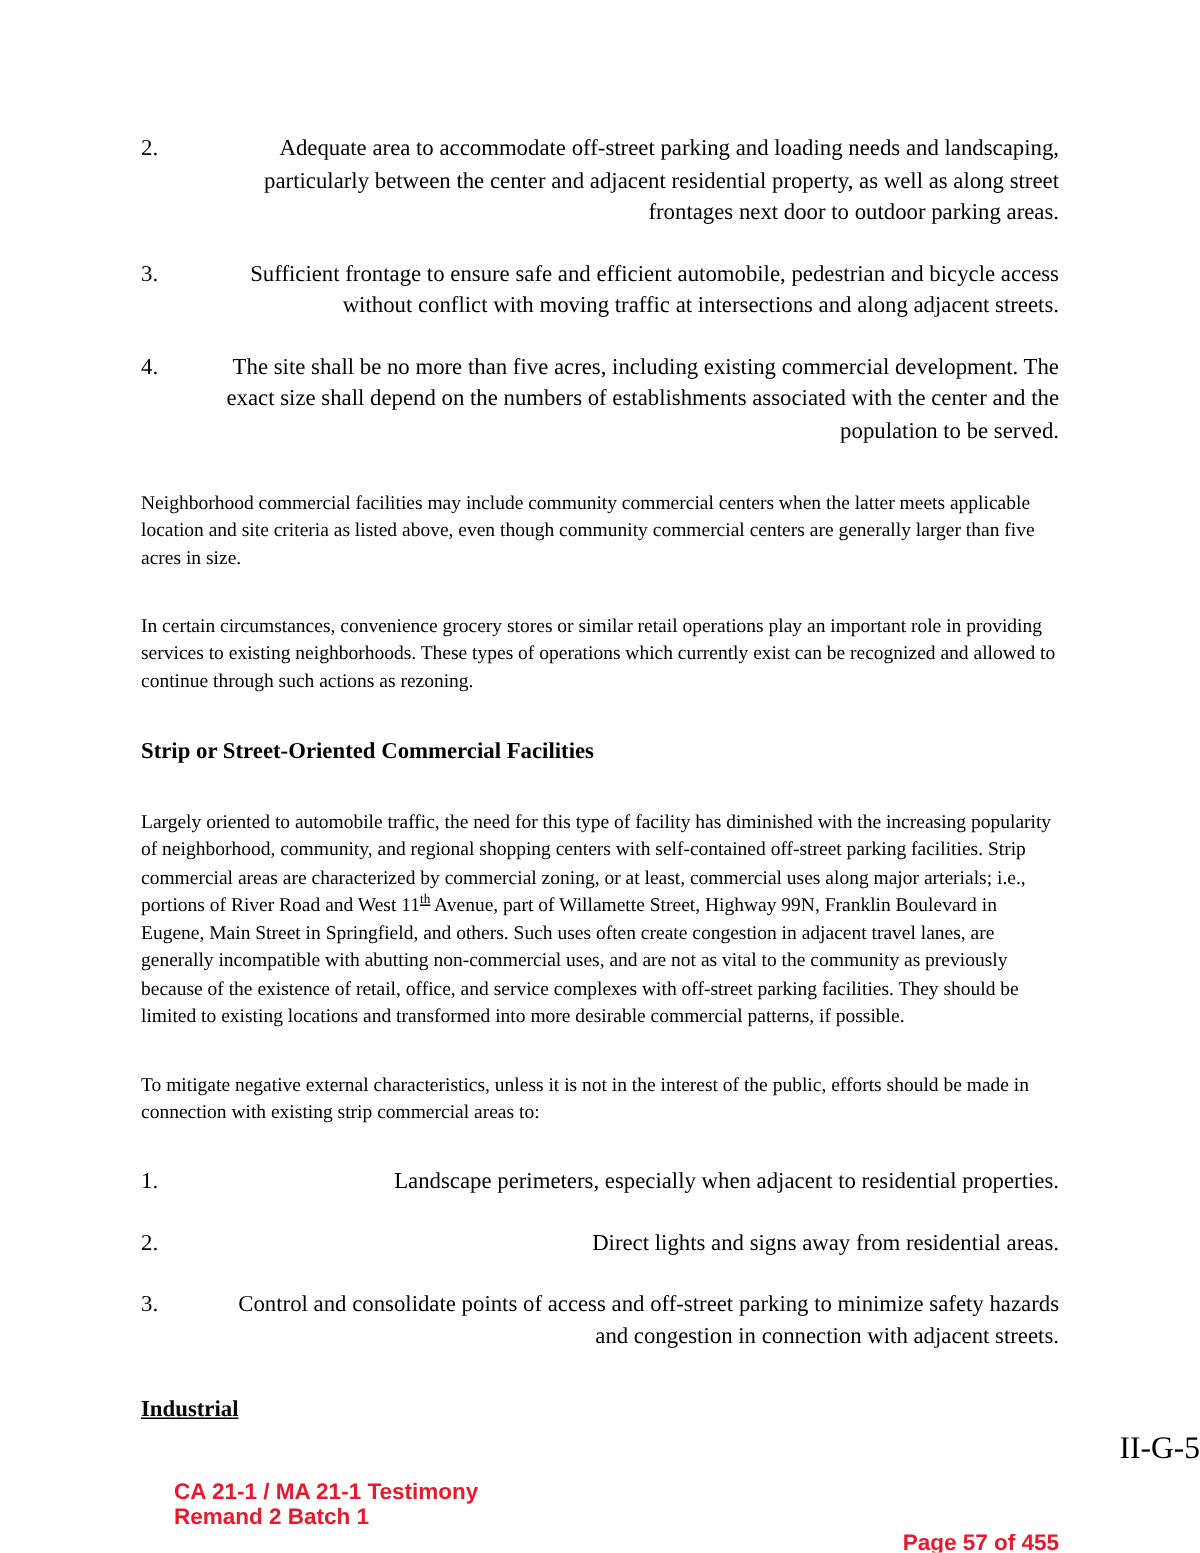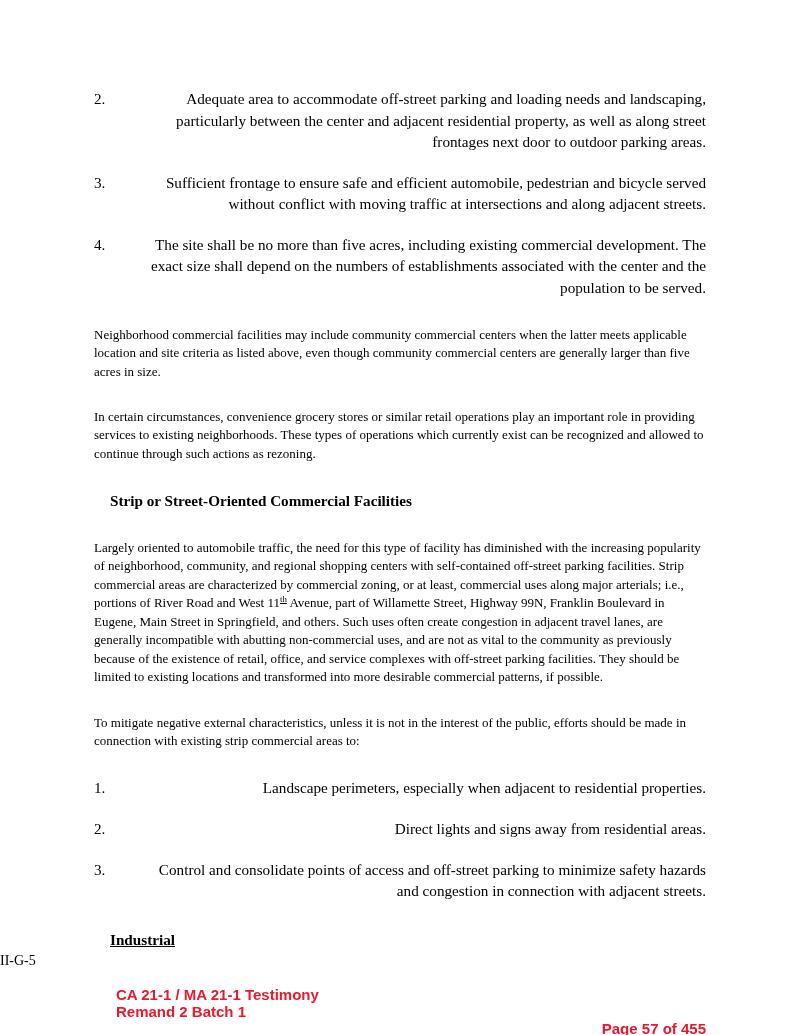--- a/index.html
+++ b/index.html
@@ -36,42 +36,42 @@
     flex: 1 1 auto;
     text-align: right;
   }
   p.para {
     margin: 0 0 19px 0;
     font-size: 13px;
     line-height: 1.42;
     text-align: left;
   }
   h3.subhead {
-    margin: 0 0 19px 16px;
+    margin: 0 0 19px 0;
     font-size: 15.2px;
     font-weight: bold;
     line-height: 1.42;
   }
   h3.subhead.underline {
     text-decoration: underline;
   }
   .spacer-8 { height: 8px; }
   sup {
     font-size: 0.68em;
     vertical-align: super;
     line-height: 0;
     text-decoration: underline;
   }
   .page-marker {
     position: absolute;
     left: 0;
     right: 0;
     top: 953px;
-    text-align: left;
-    font-size: 14px;
+    text-align: right;
+    font-size: 21px;
   }
   .footer-bar {
     position: absolute;
     left: 94px;
     right: 94px;
     top: 986px;
     display: flex;
     align-items: baseline;
     font-family: "Liberation Sans", sans-serif;
     font-weight: bold;
@@ -96,21 +96,21 @@
 
 <div class="page">
 
   <div class="numbered-item">
     <span class="num">2.</span>
     <span class="txt">Adequate area to accommodate off-street parking and loading needs and landscaping, particularly between the center and adjacent residential property, as well as along street frontages next door to outdoor parking areas.</span>
   </div>
 
   <div class="numbered-item">
     <span class="num">3.</span>
-    <span class="txt">Sufficient frontage to ensure safe and efficient automobile, pedestrian and bicycle served without conflict with moving traffic at intersections and along adjacent streets.</span>
+    <span class="txt">Sufficient frontage to ensure safe and efficient automobile, pedestrian and bicycle access without conflict with moving traffic at intersections and along adjacent streets.</span>
   </div>
 
   <div class="numbered-item">
     <span class="num">4.</span>
     <span class="txt">The site shall be no more than five acres, including existing commercial development. The exact size shall depend on the numbers of establishments associated with the center and the population to be served.</span>
   </div>
 
   <div class="spacer-8"></div>
 
   <p class="para">Neighborhood commercial facilities may include community commercial centers when the latter meets applicable location and site criteria as listed above, even though community commercial centers are generally larger than five acres in size.</p>

